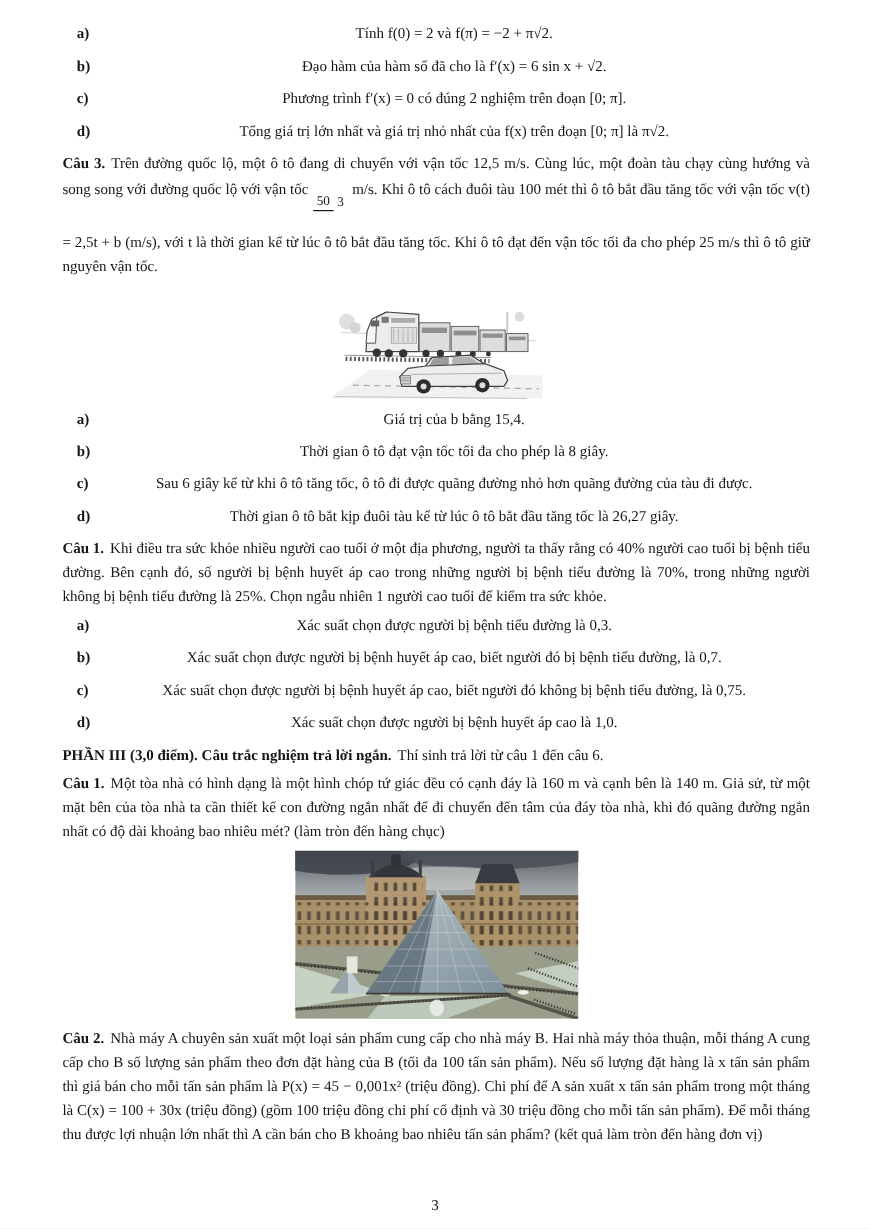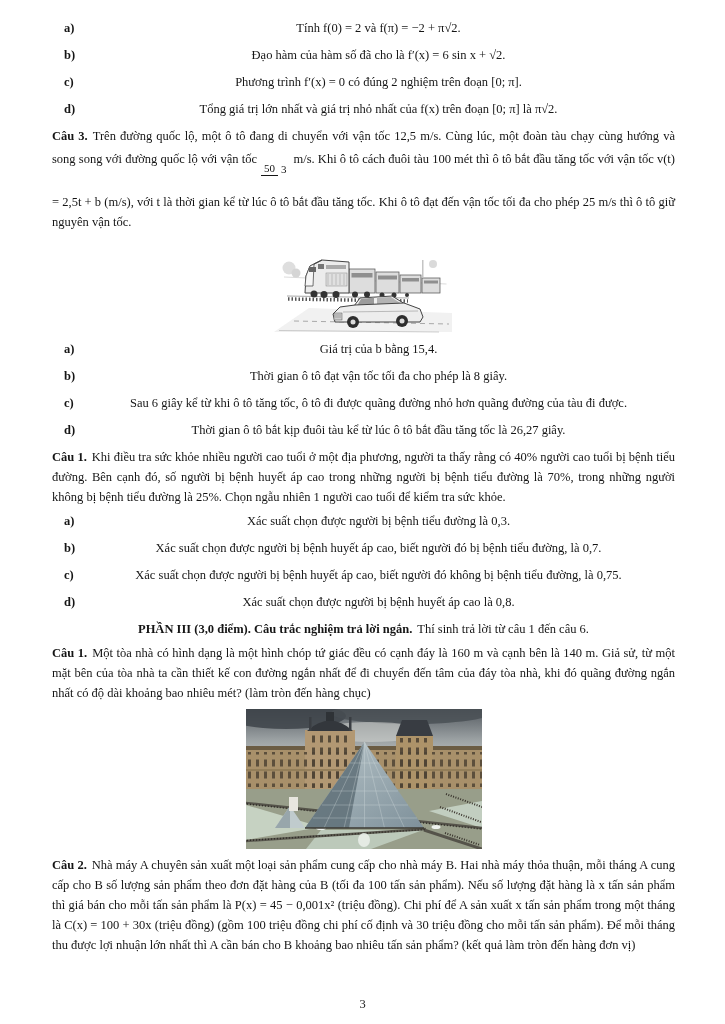--- a/index.html
+++ b/index.html
@@ -8,21 +8,21 @@
     font-family:"Liberation Serif","DejaVu Serif",serif;
     font-size:12.5px;color:#151515;overflow:hidden;
   }
   .content{padding:16px 50px 0 52px;}
   .para{margin:0 0 4px 0;text-align:justify;line-height:20px;}
   .qlabel{font-weight:bold;margin-right:5px;}
   .items{margin:2px 0 2px 0;}
   .item{display:flex;line-height:20px;margin:0 0 7px 0;padding-left:12px;}
   .item-label{font-weight:bold;width:18px;flex:0 0 18px;}
   .item-text{flex:1;text-align:center;}
-  .section-heading{line-height:20px;margin:2px 0 4px 0;text-align:center;}
+  .section-heading{line-height:20px;margin:2px 0 4px 0;}
   .section-heading .bold{font-weight:bold;margin-right:5px;}
   .figure{display:flex;justify-content:center;margin:6px 0;}
   .frac{display:inline-flex;align-items:center;vertical-align:-9px;
         font-size:11px;line-height:13px;margin:16px 4px;}
   .frac-num{border-bottom:1px solid #151515;padding:0 3px;}
   .frac-den{padding:0 3px;}
   .pagenum{position:absolute;left:0;right:0;bottom:12px;text-align:center;line-height:16px;}
 </style>
 </head>
 <body>
@@ -154,21 +154,21 @@
       <div class="item">
         <span class="item-label">b)</span>
         <span class="item-text">Xác suất chọn được người bị bệnh huyết áp cao, biết người đó bị bệnh tiểu đường, là 0,7.</span>
       </div>
       <div class="item">
         <span class="item-label">c)</span>
         <span class="item-text">Xác suất chọn được người bị bệnh huyết áp cao, biết người đó không bị bệnh tiểu đường, là 0,75.</span>
       </div>
       <div class="item">
         <span class="item-label">d)</span>
-        <span class="item-text">Xác suất chọn được người bị bệnh huyết áp cao là 0,8.</span>
+        <span class="item-text">Xác suất chọn được người bị bệnh huyết áp cao là 1,0.</span>
       </div>
     </div>
 
     <p class="section-heading">
       <span class="bold">PHẦN III (3,0 điểm). Câu trắc nghiệm trả lời ngắn.</span><span>Thí sinh trả lời từ câu 1 đến câu 6.</span>
     </p>
 
     <p class="para">
       <span class="qlabel">Câu 1.</span><span>Một tòa nhà có hình dạng là một hình chóp tứ giác đều có cạnh đáy là 160 m và cạnh bên là 140 m. Giả sử, từ một mặt bên của tòa nhà ta cần thiết kế con đường ngắn nhất để đi chuyển đến tâm của đáy tòa nhà, khi đó quãng đường ngắn nhất có độ dài khoảng bao nhiêu mét? (làm tròn đến hàng chục)</span>
     </p>

